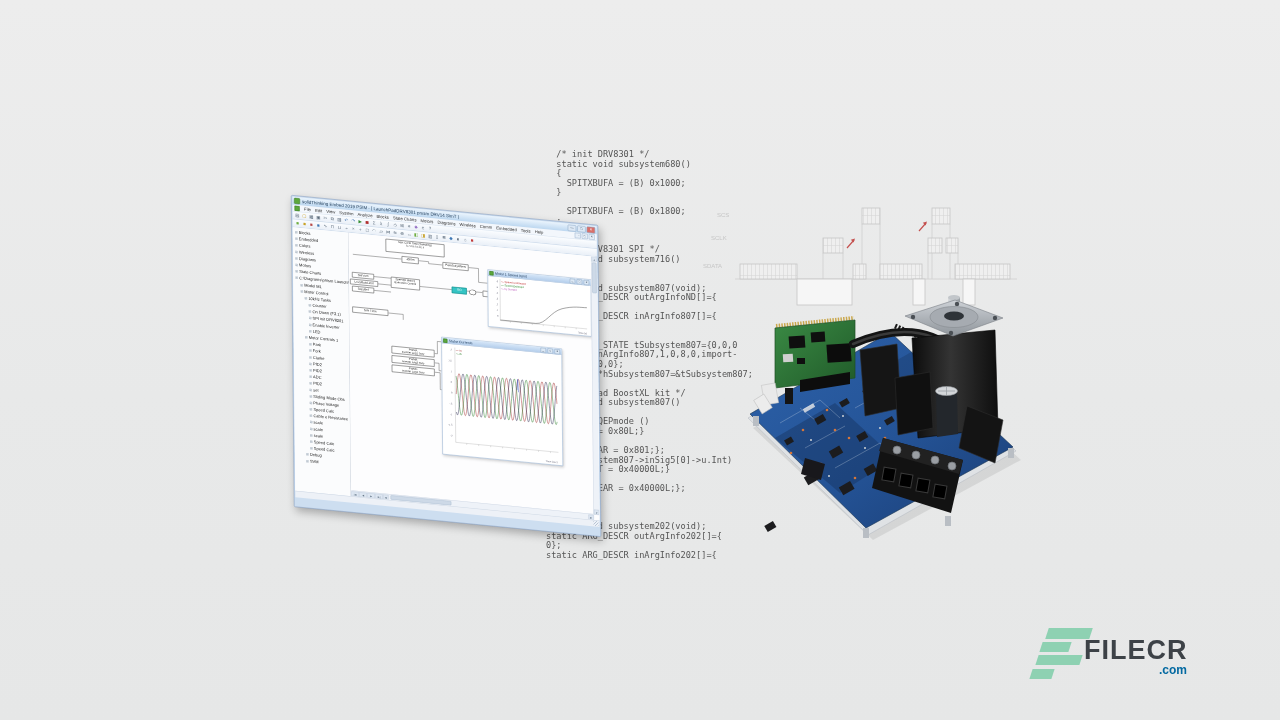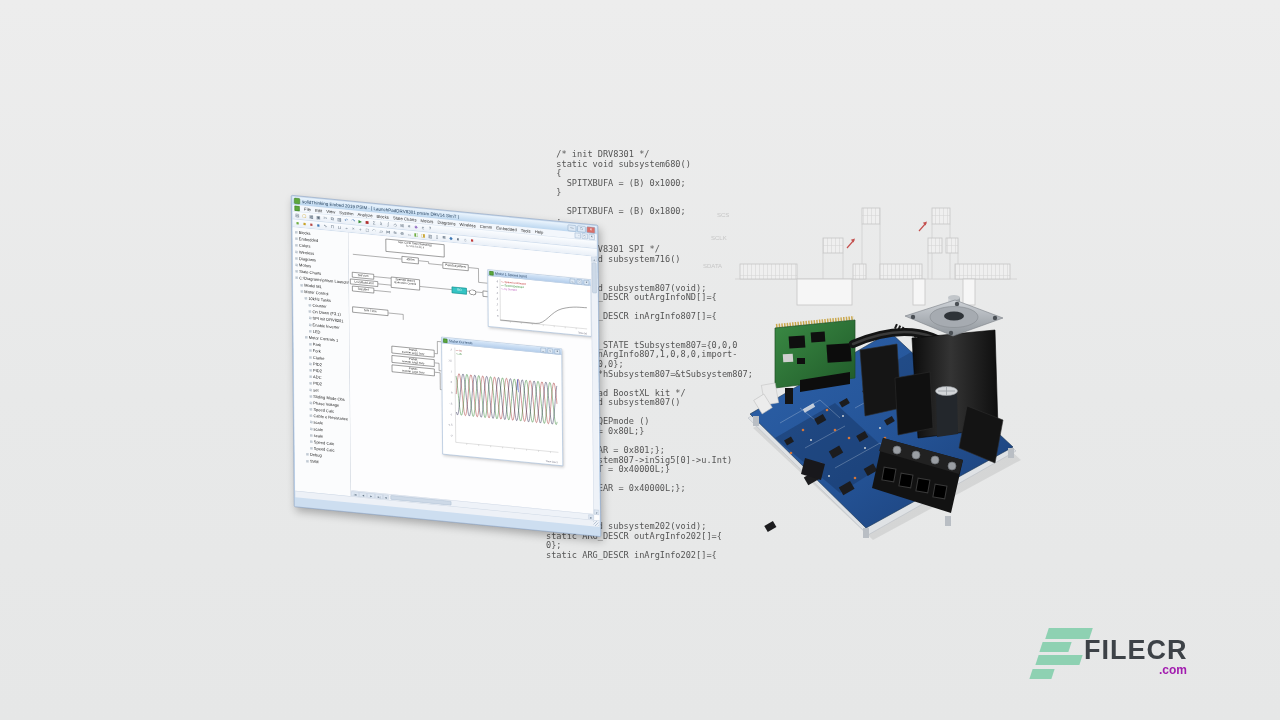--- a/index.html
+++ b/index.html
@@ -75,21 +75,21 @@
   .grip{position:absolute;right:2px;bottom:1px;width:10px;height:10px;
     background:repeating-linear-gradient(135deg,#b8c4d4 0 1.5px,transparent 1.5px 4px);}
 
   
   .board{position:absolute;left:745px;top:288px;z-index:4;}
 
   
   .logo{position:absolute;left:1024px;top:620px;z-index:5;width:190px;height:70px;}
   .lbar{position:absolute;background:#8ed1b2;transform:skewX(-18deg);}
   .brand{position:absolute;left:60px;top:15px;font-size:27px;font-weight:bold;color:#3d4247;letter-spacing:1px;}
-  .tld{position:absolute;left:135px;top:43px;font-size:12px;font-weight:bold;color:#a21caf;}
+  .tld{position:absolute;left:135px;top:43px;font-size:12px;font-weight:bold;color:#0369a1;}
 </style>
 </head>
 <body>
 
 <div class="timing">
   <svg width="335" height="125" viewBox="0 0 335 125">
     <defs>
       <pattern id="hatch" width="4" height="15" patternUnits="userSpaceOnUse">
         <rect width="4" height="15" fill="#efefef"></rect>
         <path d="M0,0V15" stroke="#cccccc" stroke-width="0.8"></path>

